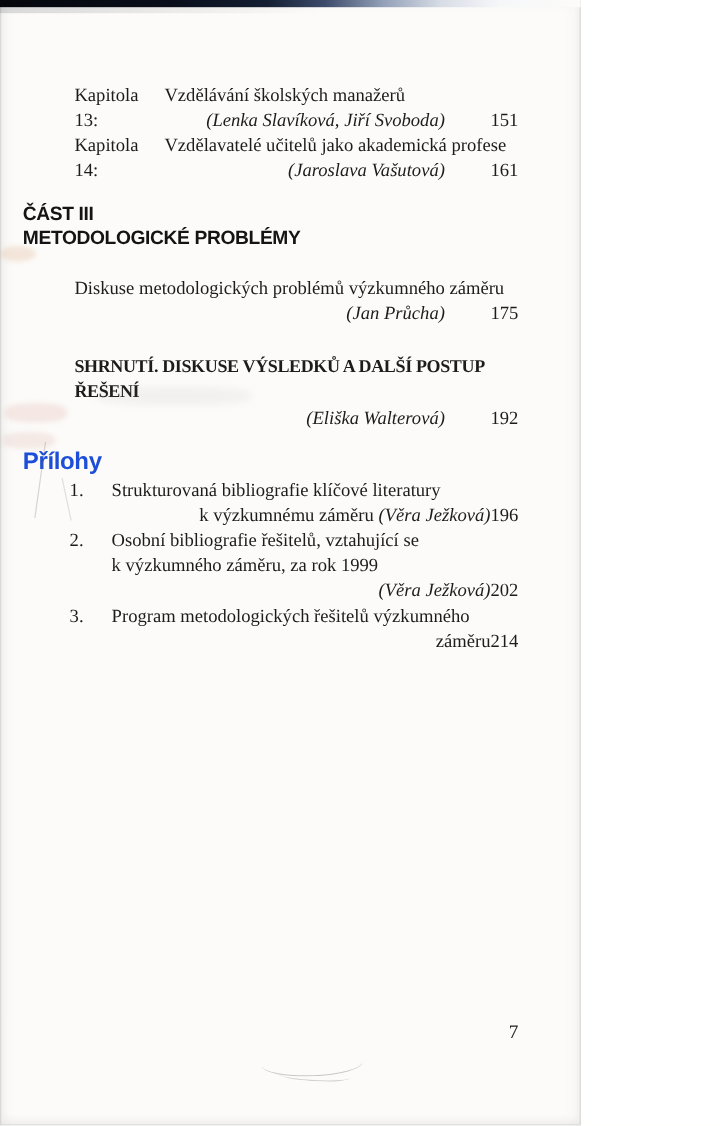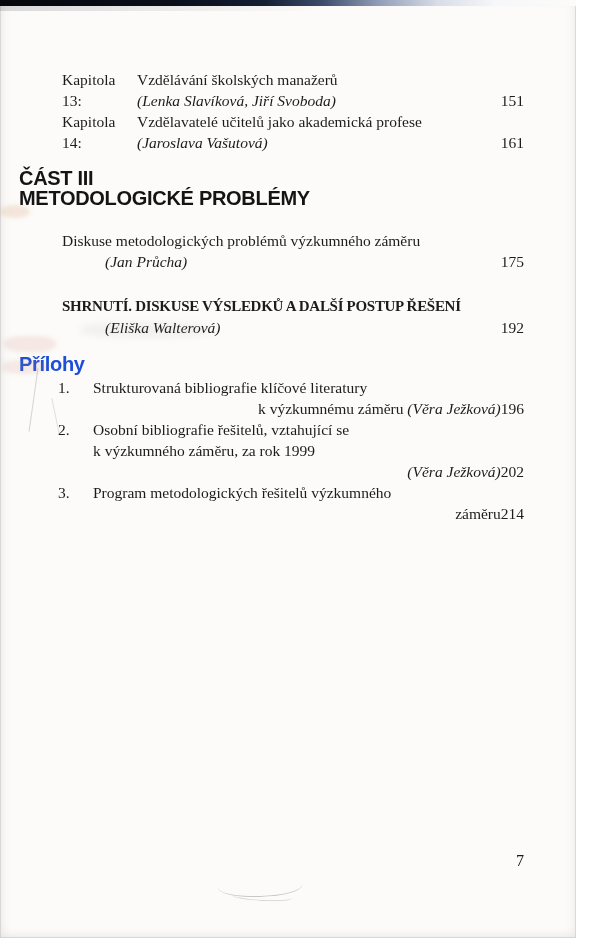--- a/index.html
+++ b/index.html
@@ -1,18 +1,18 @@
 <!DOCTYPE html>
 <html><head>
 <meta charset="utf-8">
 <style>
   html,body { margin:0; padding:0; background:#ffffff; }
   .page {
     position:relative;
-    width:576px; height:938px;
+    width:484px; height:938px;
     background:#fcfbf9;
     font-family:"Liberation Serif", serif;
     color:#1c1c1c;
     overflow:hidden;
     box-shadow: inset 0 0 0 1px rgba(165,165,165,0.30),
                 inset 4px 0 10px rgba(70,70,80,0.05),
                 inset -4px 0 12px rgba(70,70,80,0.04),
                 inset 0 -3px 8px rgba(70,70,80,0.05);
   }
   
@@ -25,29 +25,29 @@
     position:absolute; top:6px; left:0; width:70%; height:5px;
     background:linear-gradient(90deg, rgba(60,62,75,0.18), rgba(60,62,75,0.0) 80%);
   }
 
   .toc { position:absolute; top:0; left:0; right:0; padding-top:69px; font-size:15.5px; line-height:21px; }
 
   
   .chap { display:flex; margin-left:62px; margin-right:52px; }
   .chap-label { width:75px; flex:none; }
   .chap-body { flex:1; }
-  .authors-row { display:flex; justify-content:space-between; }
+  .authors-row { display:flex; justify-content:flex-end;gap:38px; }
   .italic { font-style:italic; }
   .pagenum { font-style:normal; white-space:nowrap; }
 
   
   .part {
     margin-left:19px; margin-top:16px;
     font-family:"Liberation Sans", sans-serif;
-    font-weight:700; font-size:20px; line-height:19.5px;
+    font-weight:700; font-size:16px; line-height:19.5px;
     letter-spacing:-0.3px; color:#141414;
   }
   .part-iv { margin-top:18px; }
 
   
   .entry { margin-left:62px; margin-right:52px; margin-top:22px; }
   .entry-shrnuti { margin-top:24px; }
   .entry-title-caps { font-weight:700; font-size:15px; letter-spacing:-0.3px; }
   .entry .authors-row { margin-left:43px; }
 

